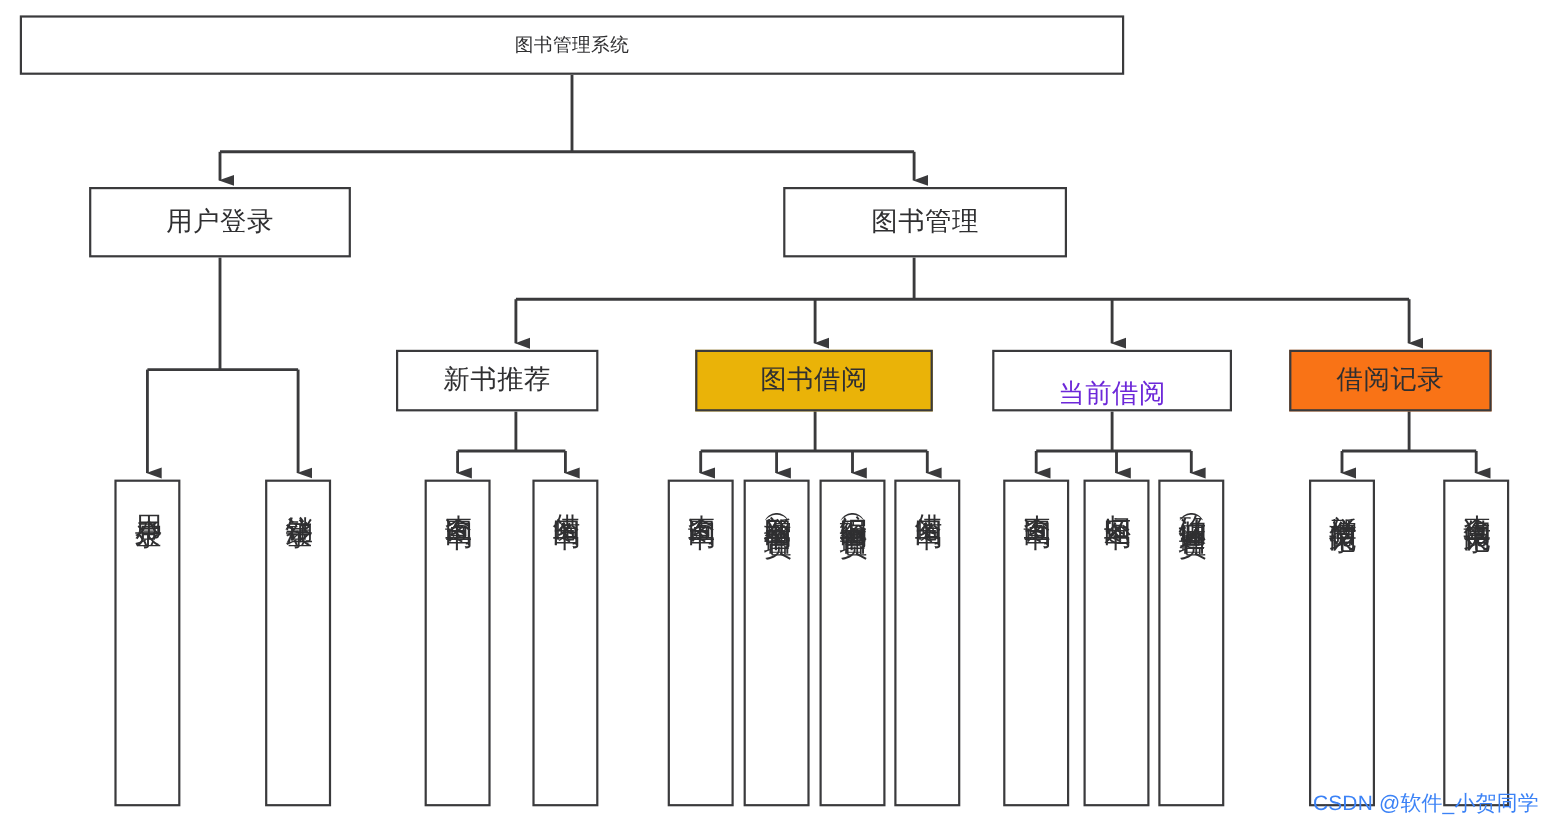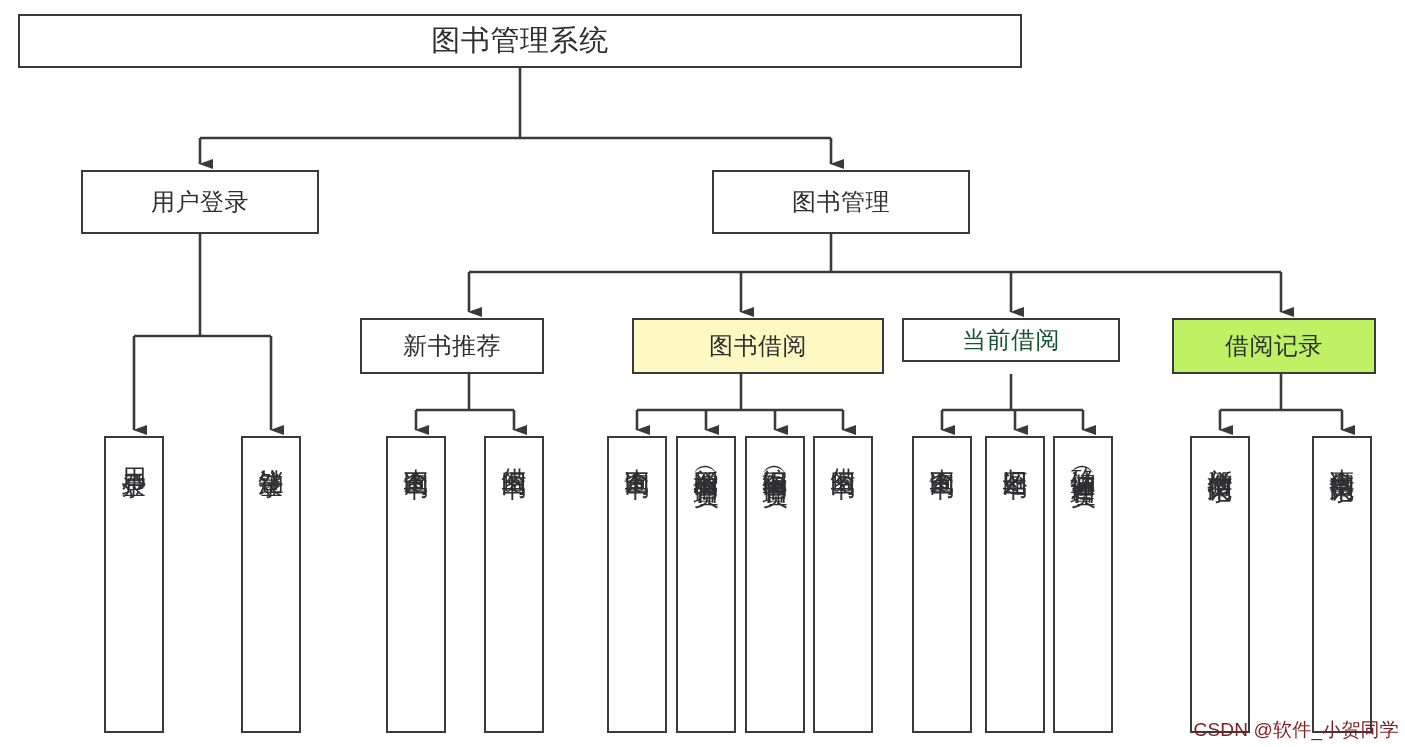--- a/index.html
+++ b/index.html
@@ -40,21 +40,21 @@
     line-height:1.22;
     letter-spacing:0.02em;
     text-align:center;
     white-space:pre;
   }
   
   .node.h .lbl{
     font-size:24px;
   }
   .node.root .lbl{
-    font-size:29px;
+    font-size:17px;
   }
   
   .node.v{
     align-items:flex-start;
     justify-content:center;
     padding-top:10px;
   }
   .node.v .lbl{
     writing-mode:vertical-rl;
     text-orientation:upright;
@@ -140,27 +140,27 @@
   <div class="node h" style="left: 81px; top: 170px; width: 238px; height: 64px; border-color: rgb(58, 58, 60); background: rgb(255, 255, 255); color: rgb(47, 47, 49);">
     <span class="lbl">用户登录</span>
   </div>
   <div class="node h" style="left: 712px; top: 170px; width: 258px; height: 64px; border-color: rgb(58, 58, 60); background: rgb(255, 255, 255); color: rgb(47, 47, 49);">
     <span class="lbl">图书管理</span>
   </div>
 
   <div class="node h" style="left: 360px; top: 318px; width: 184px; height: 56px; border-color: rgb(58, 58, 60); background: rgb(255, 255, 255); color: rgb(47, 47, 49);">
     <span class="lbl">新书推荐</span>
   </div>
-  <div class="node h" style="left: 632px; top: 318px; width: 252px; height: 56px; border-color: rgb(58, 58, 60); background: #fef9c3; color: rgb(47, 47, 49);">
+  <div class="node h" style="left: 632px; top: 318px; width: 216px; height: 56px; border-color: rgb(58, 58, 60); background: #eab308; color: rgb(47, 47, 49);">
     <span class="lbl">图书借阅</span>
   </div>
-  <div class="node h" style="left: 902px; top: 318px; width: 218px; height: 44px; border-color: rgb(58, 58, 60); background: rgb(255, 255, 255); color: #14532d;">
+  <div class="node h" style="left: 902px; top: 318px; width: 218px; height: 56px; border-color: rgb(58, 58, 60); background: rgb(255, 255, 255); color: #6d28d9; align-items: flex-end;">
     <span class="lbl">当前借阅</span>
   </div>
-  <div class="node h" style="left: 1172px; top: 318px; width: 204px; height: 56px; border-color: rgb(58, 58, 60); background: #bef264; color: rgb(47, 47, 49);">
+  <div class="node h" style="left: 1172px; top: 318px; width: 184px; height: 56px; border-color: rgb(58, 58, 60); background: #f97316; color: rgb(47, 47, 49);">
     <span class="lbl">借阅记录</span>
   </div>
 
   <div class="node v" style="left: 104px; top: 436px; width: 60px; height: 297px; border-color: rgb(58, 58, 60); background: rgb(255, 255, 255); color: rgb(47, 47, 49);">
     <span class="lbl">用户登录</span>
   </div>
   <div class="node v" style="left: 241px; top: 436px; width: 60px; height: 297px; border-color: rgb(58, 58, 60); background: rgb(255, 255, 255); color: rgb(47, 47, 49);">
     <span class="lbl">注销登录</span>
   </div>
   <div class="node v" style="left: 386px; top: 436px; width: 60px; height: 297px; border-color: rgb(58, 58, 60); background: rgb(255, 255, 255); color: rgb(47, 47, 49);">
@@ -190,14 +190,14 @@
   <div class="node v" style="left: 1053px; top: 436px; width: 60px; height: 297px; border-color: rgb(58, 58, 60); background: rgb(255, 255, 255); color: rgb(47, 47, 49);">
     <span class="lbl">确认归还（管理员）</span>
   </div>
   <div class="node v" style="left: 1190px; top: 436px; width: 60px; height: 297px; border-color: rgb(58, 58, 60); background: rgb(255, 255, 255); color: rgb(47, 47, 49);">
     <span class="lbl">新增借阅记录</span>
   </div>
   <div class="node v" style="left: 1312px; top: 436px; width: 60px; height: 297px; border-color: rgb(58, 58, 60); background: rgb(255, 255, 255); color: rgb(47, 47, 49);">
     <span class="lbl">查询借阅记录</span>
   </div>
 
-  <div id="watermark" style="color: #7f1d1d;">CSDN @软件_小贺同学</div>
+  <div id="watermark" style="color: #3b82f6;">CSDN @软件_小贺同学</div>
 </div>
 
 </body></html>

